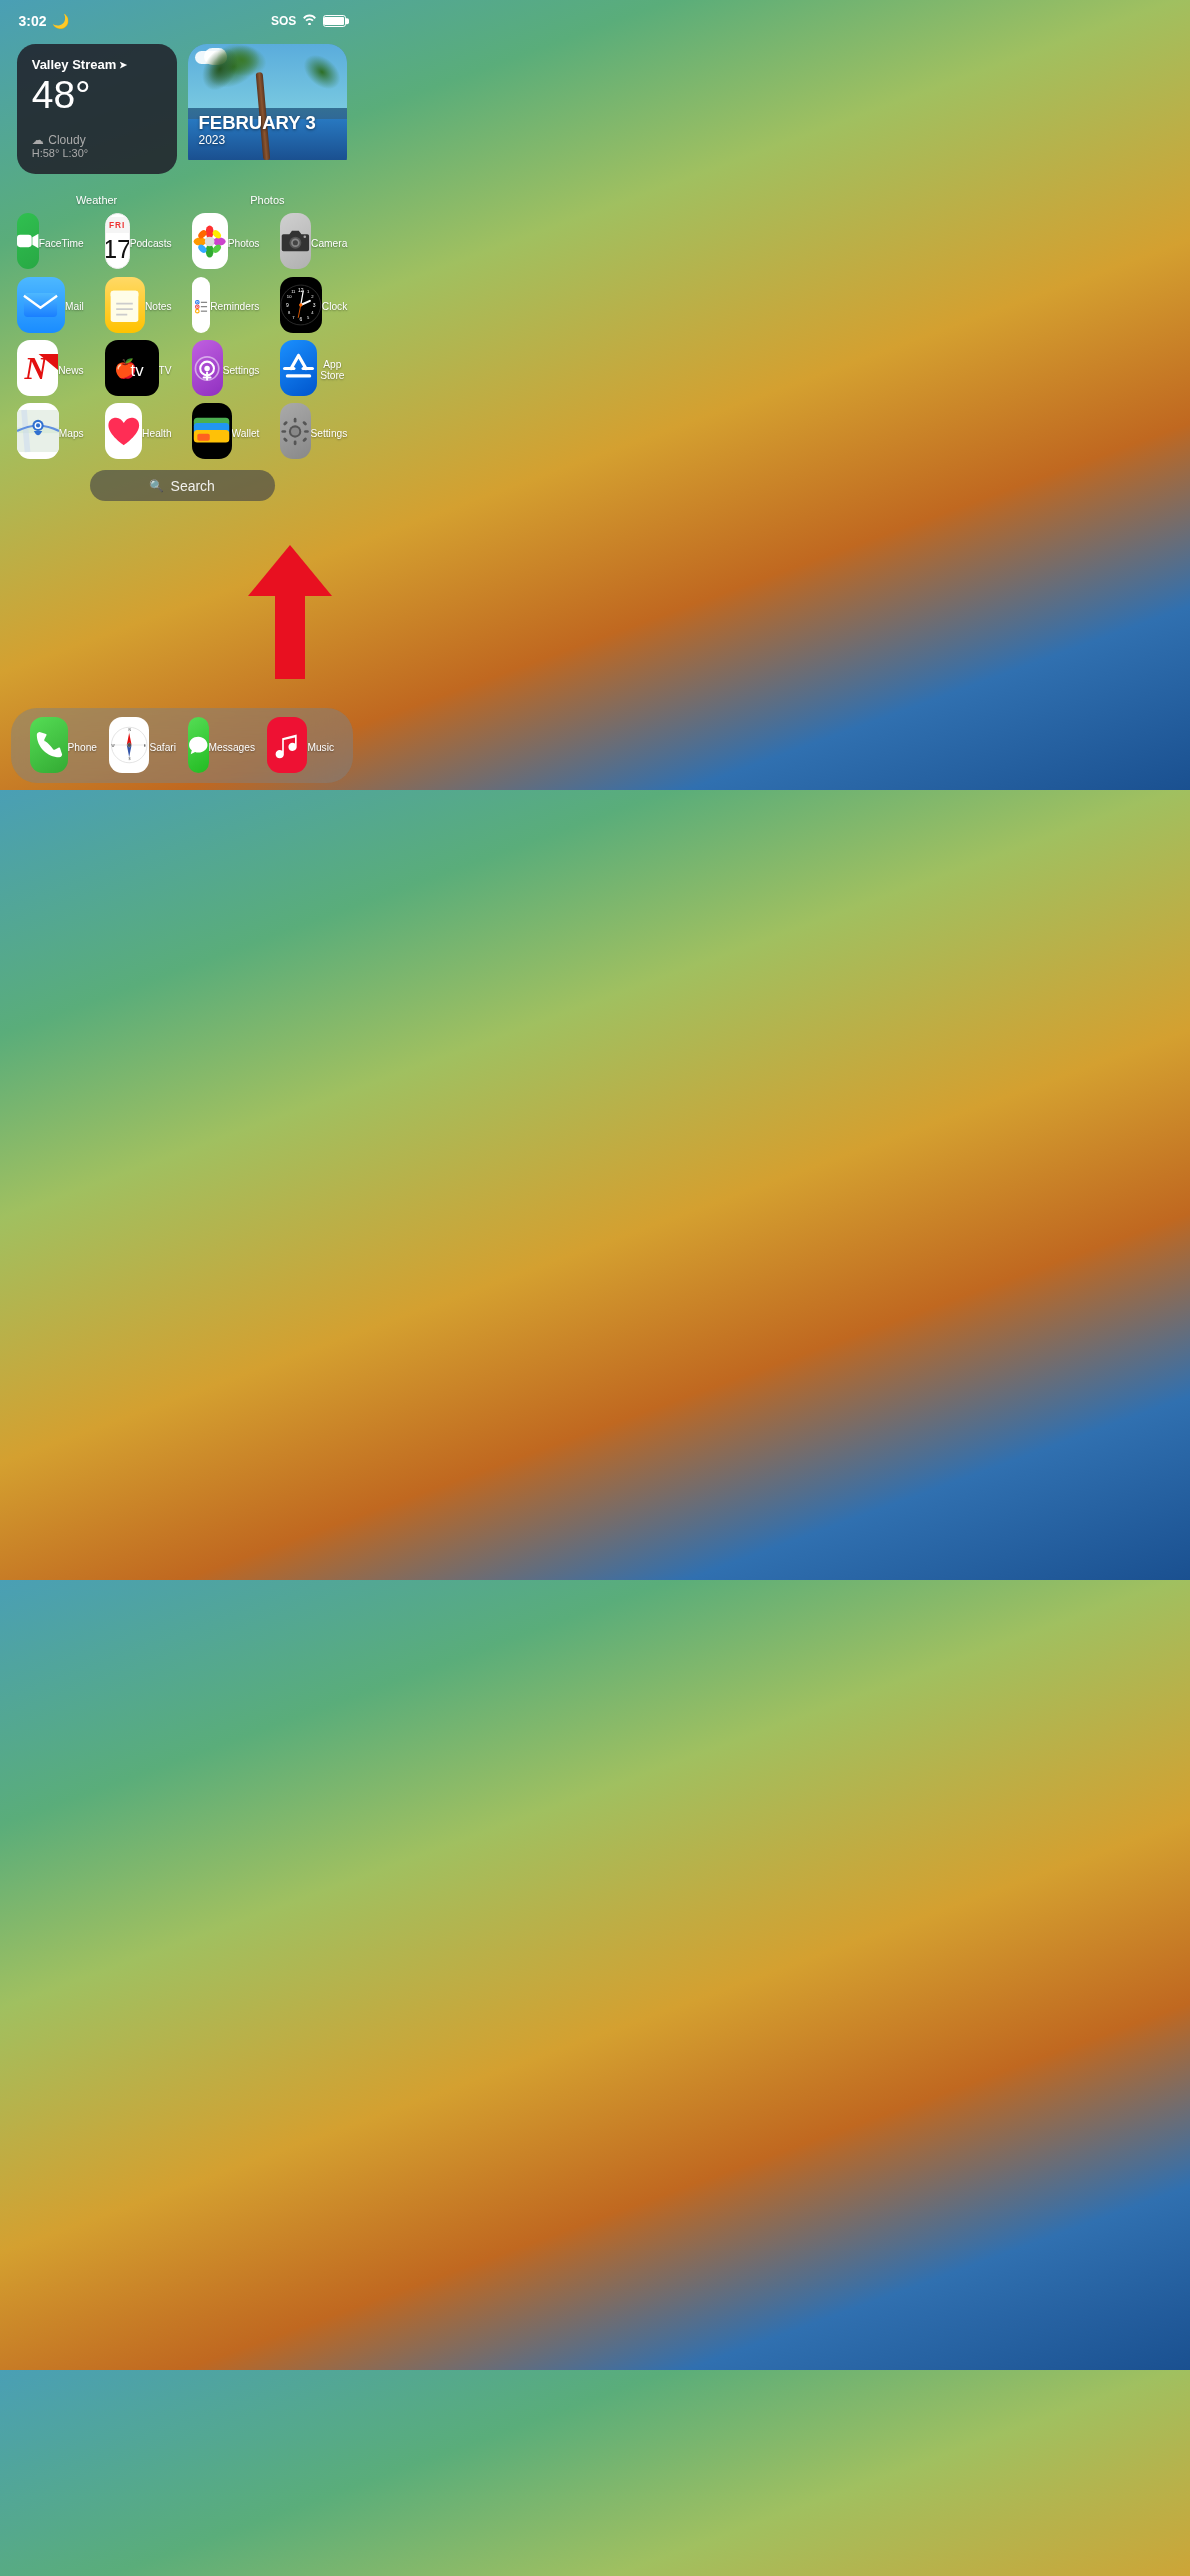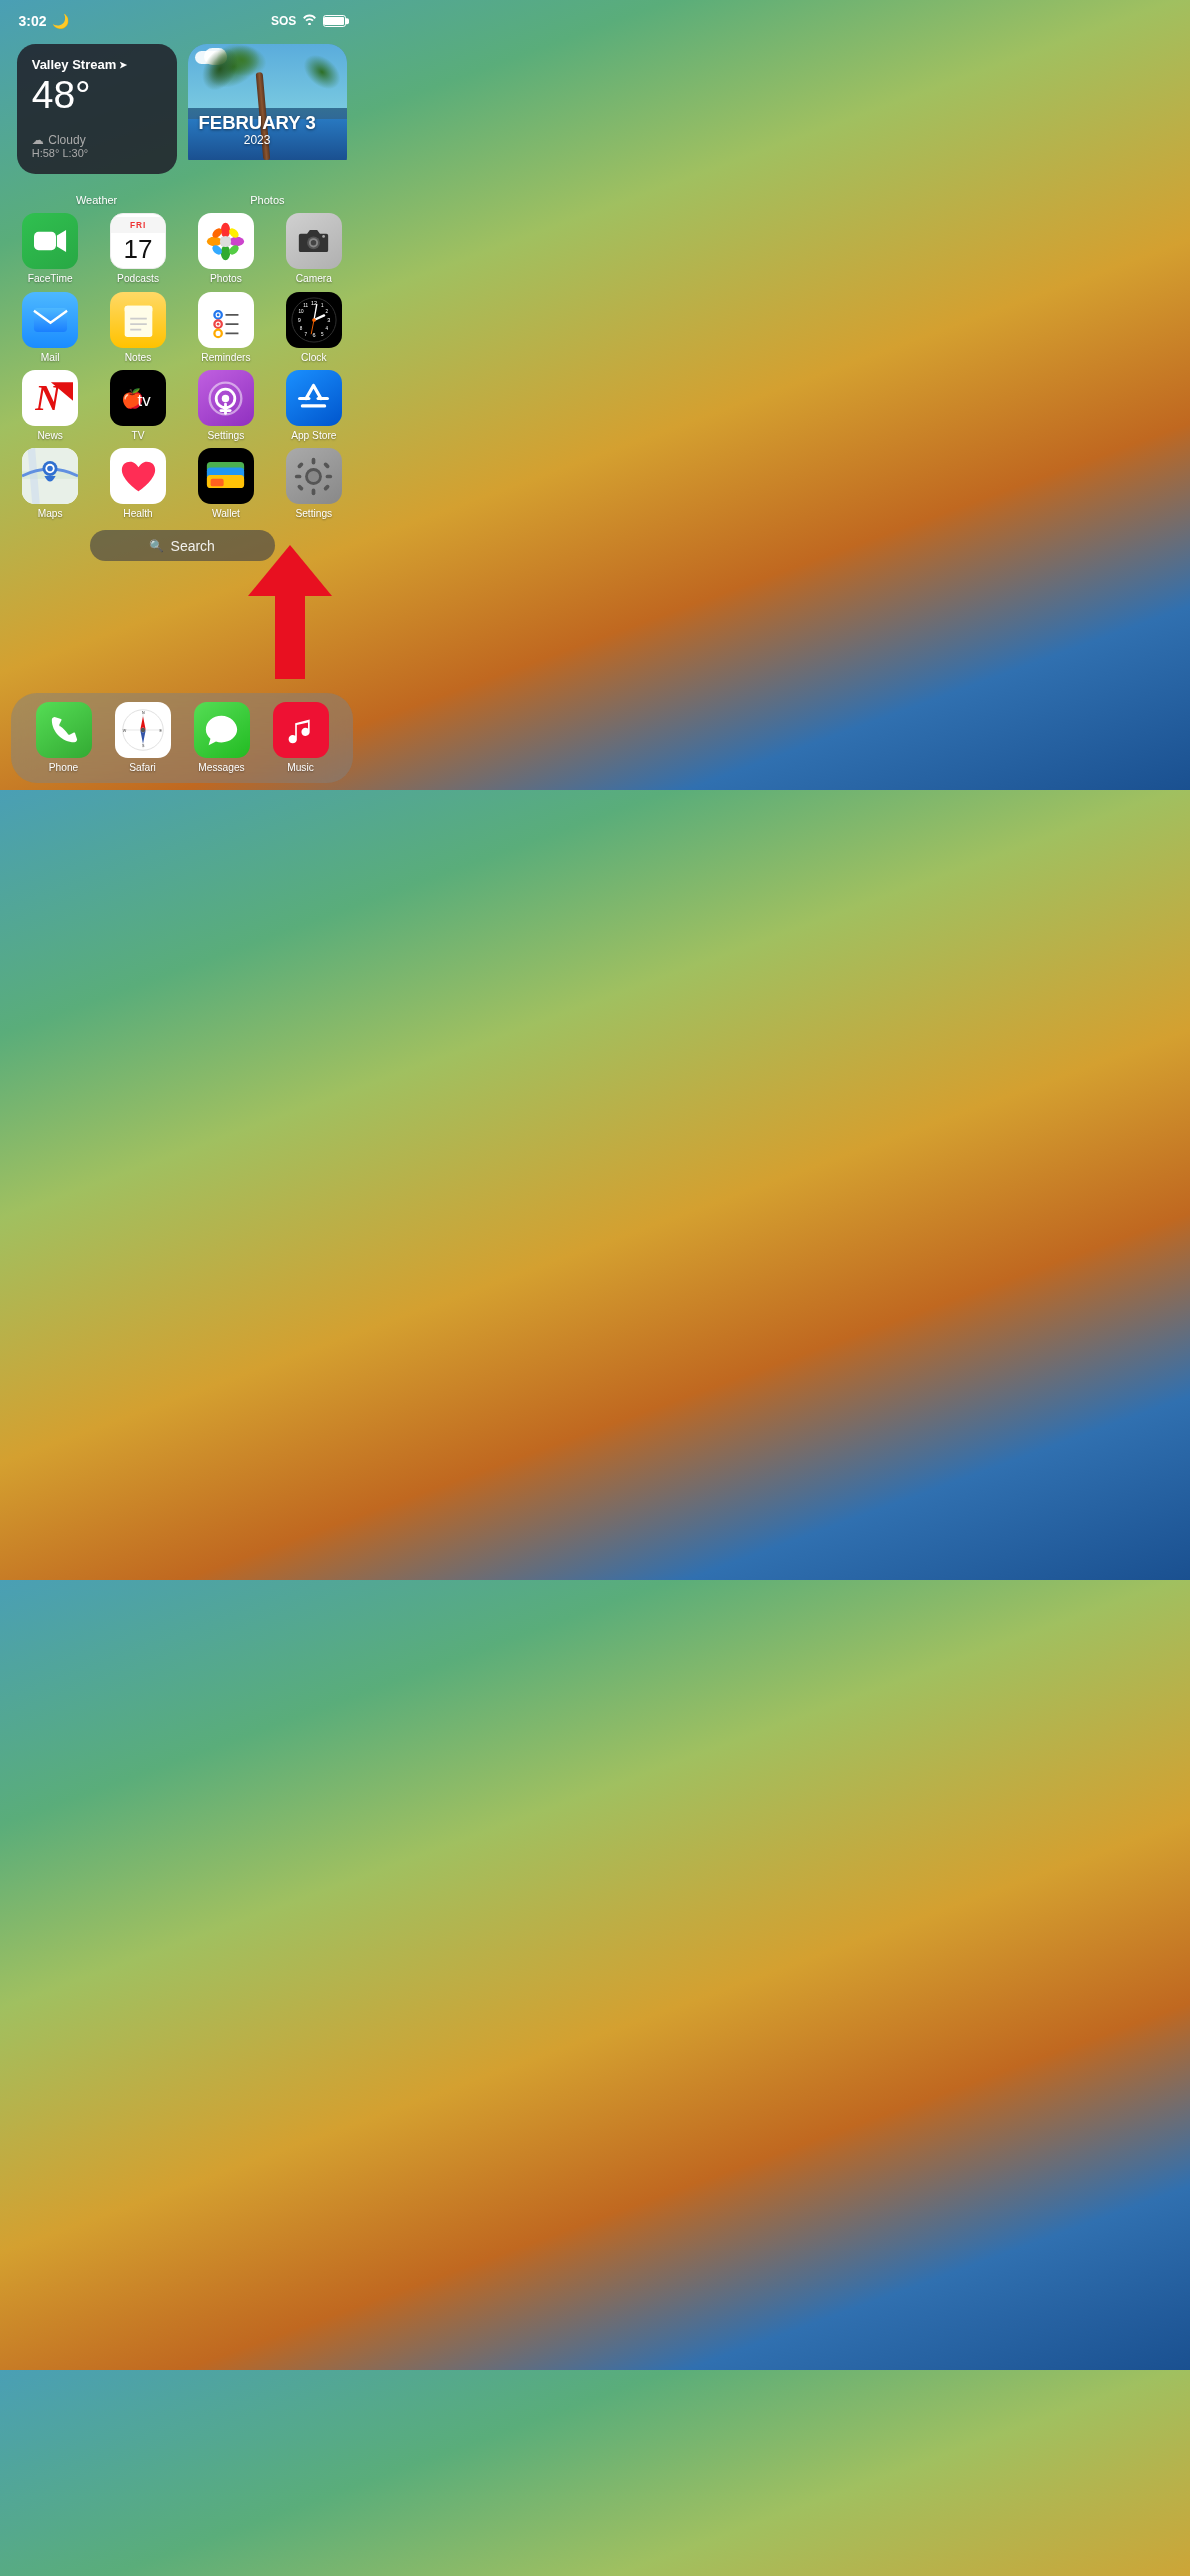--- a/index.html
+++ b/index.html
@@ -74,21 +74,21 @@
       position: relative;
     }
     .photo-date-overlay {
       position: absolute;
       bottom: 13px;
       left: 11px;
       color: white;
       text-shadow: 0 0.9px 2.8px rgba(0,0,0,0.5);
     }
     .photo-date-text { font-size: 18.5px; font-weight: 800; line-height: 1.1; }
-    .photo-year-text { font-size: 12px; font-weight: 400; text-align: center; }
+    .photo-year-text { font-size: 12px; font-weight: 400; }
 
     
     .widget-label {
       text-align: center;
       color: white;
       font-size: 11px;
       font-weight: 400;
       margin-top: 20px;
       text-shadow: 0 0.9px 1.9px rgba(0,0,0,0.3);
     }
@@ -96,21 +96,21 @@
     
     .apps-section { padding: 0 16.7px; }
     .app-row {
       display: flex;
       justify-content: space-between;
       margin-bottom: 7.4px;
     }
 
     .app-item {
       display: flex;
-      flex-direction: column;
+      flex-direction: row;
       align-items: center;
       width: 67px;
       cursor: pointer;
     }
     .app-icon {
       width: 56px;
       height: 56px;
       border-radius: 13px;
       display: flex;
       align-items: center;

